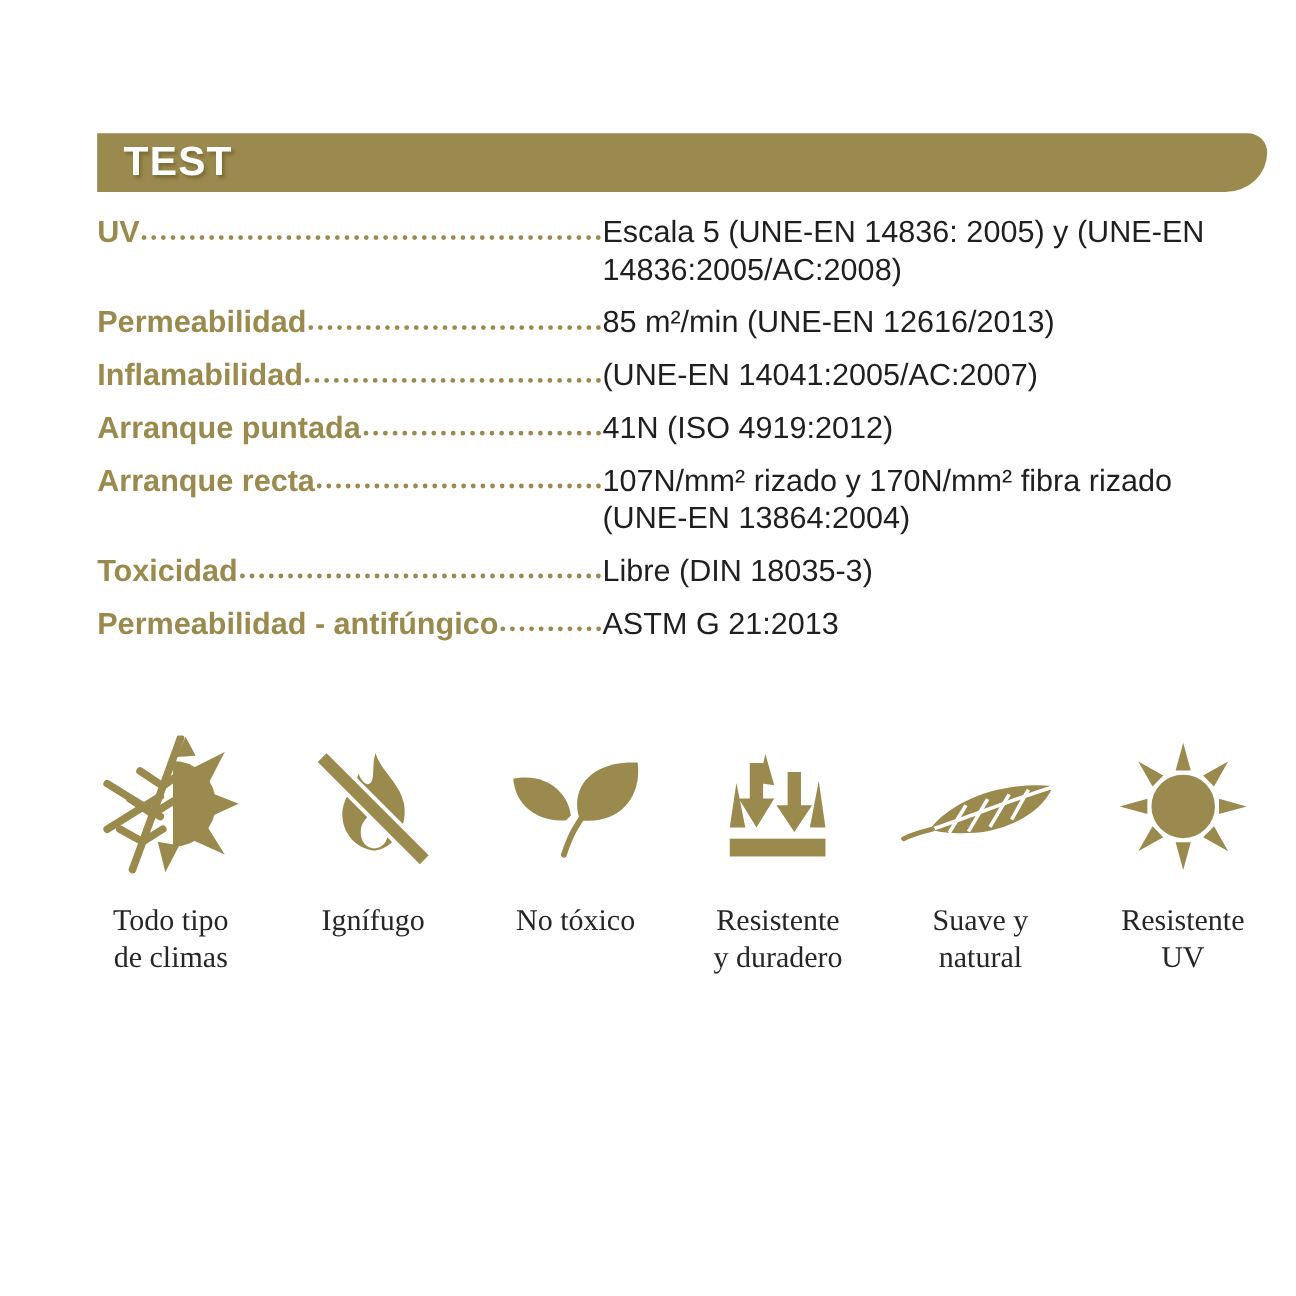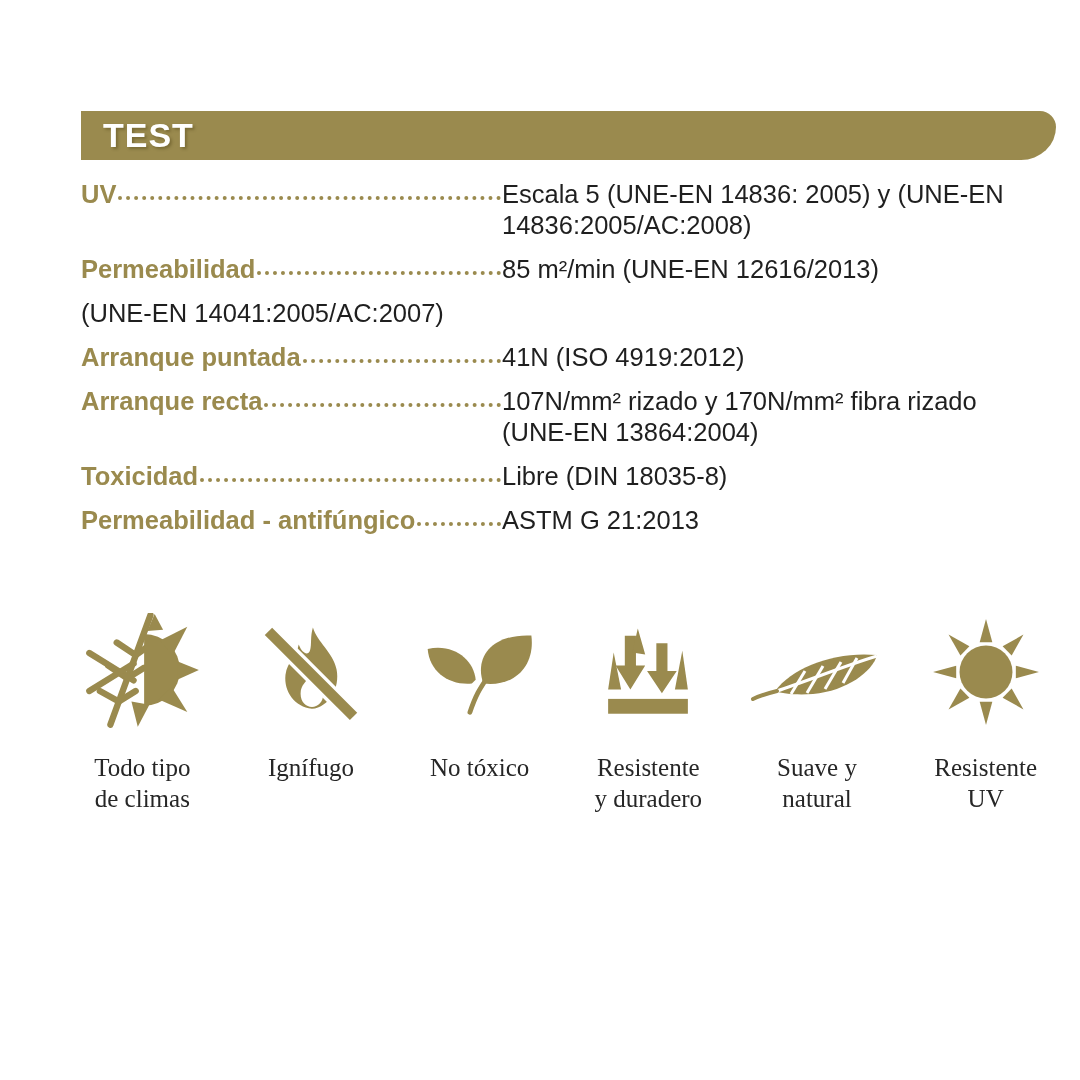--- a/index.html
+++ b/index.html
@@ -80,20 +80,24 @@
 
     <div class="row">
       <div class="left">
         <span class="label">Permeabilidad</span>
         <span class="leader"></span>
       </div>
       <div class="value">85 m²/min (UNE-EN 12616/2013)</div>
     </div>
 
     <div class="row">
+      <div class="left">
+        <span class="label">Inflamabilidad</span>
+        <span class="leader"></span>
+      </div>
       <div class="value">(UNE-EN 14041:2005/AC:2007)</div>
     </div>
 
     <div class="row">
       <div class="left">
         <span class="label">Arranque puntada</span>
         <span class="leader"></span>
       </div>
       <div class="value">41N (ISO 4919:2012)</div>
     </div>
@@ -105,21 +109,21 @@
       </div>
       <div class="value">107N/mm² rizado y 170N/mm² fibra rizado
 (UNE-EN 13864:2004)</div>
     </div>
 
     <div class="row">
       <div class="left">
         <span class="label">Toxicidad</span>
         <span class="leader"></span>
       </div>
-      <div class="value">Libre (DIN 18035-8)</div>
+      <div class="value">Libre (DIN 18035-3)</div>
     </div>
 
     <div class="row">
       <div class="left">
         <span class="label">Permeabilidad - antifúngico</span>
         <span class="leader"></span>
       </div>
       <div class="value">ASTM G 21:2013</div>
     </div>
 

